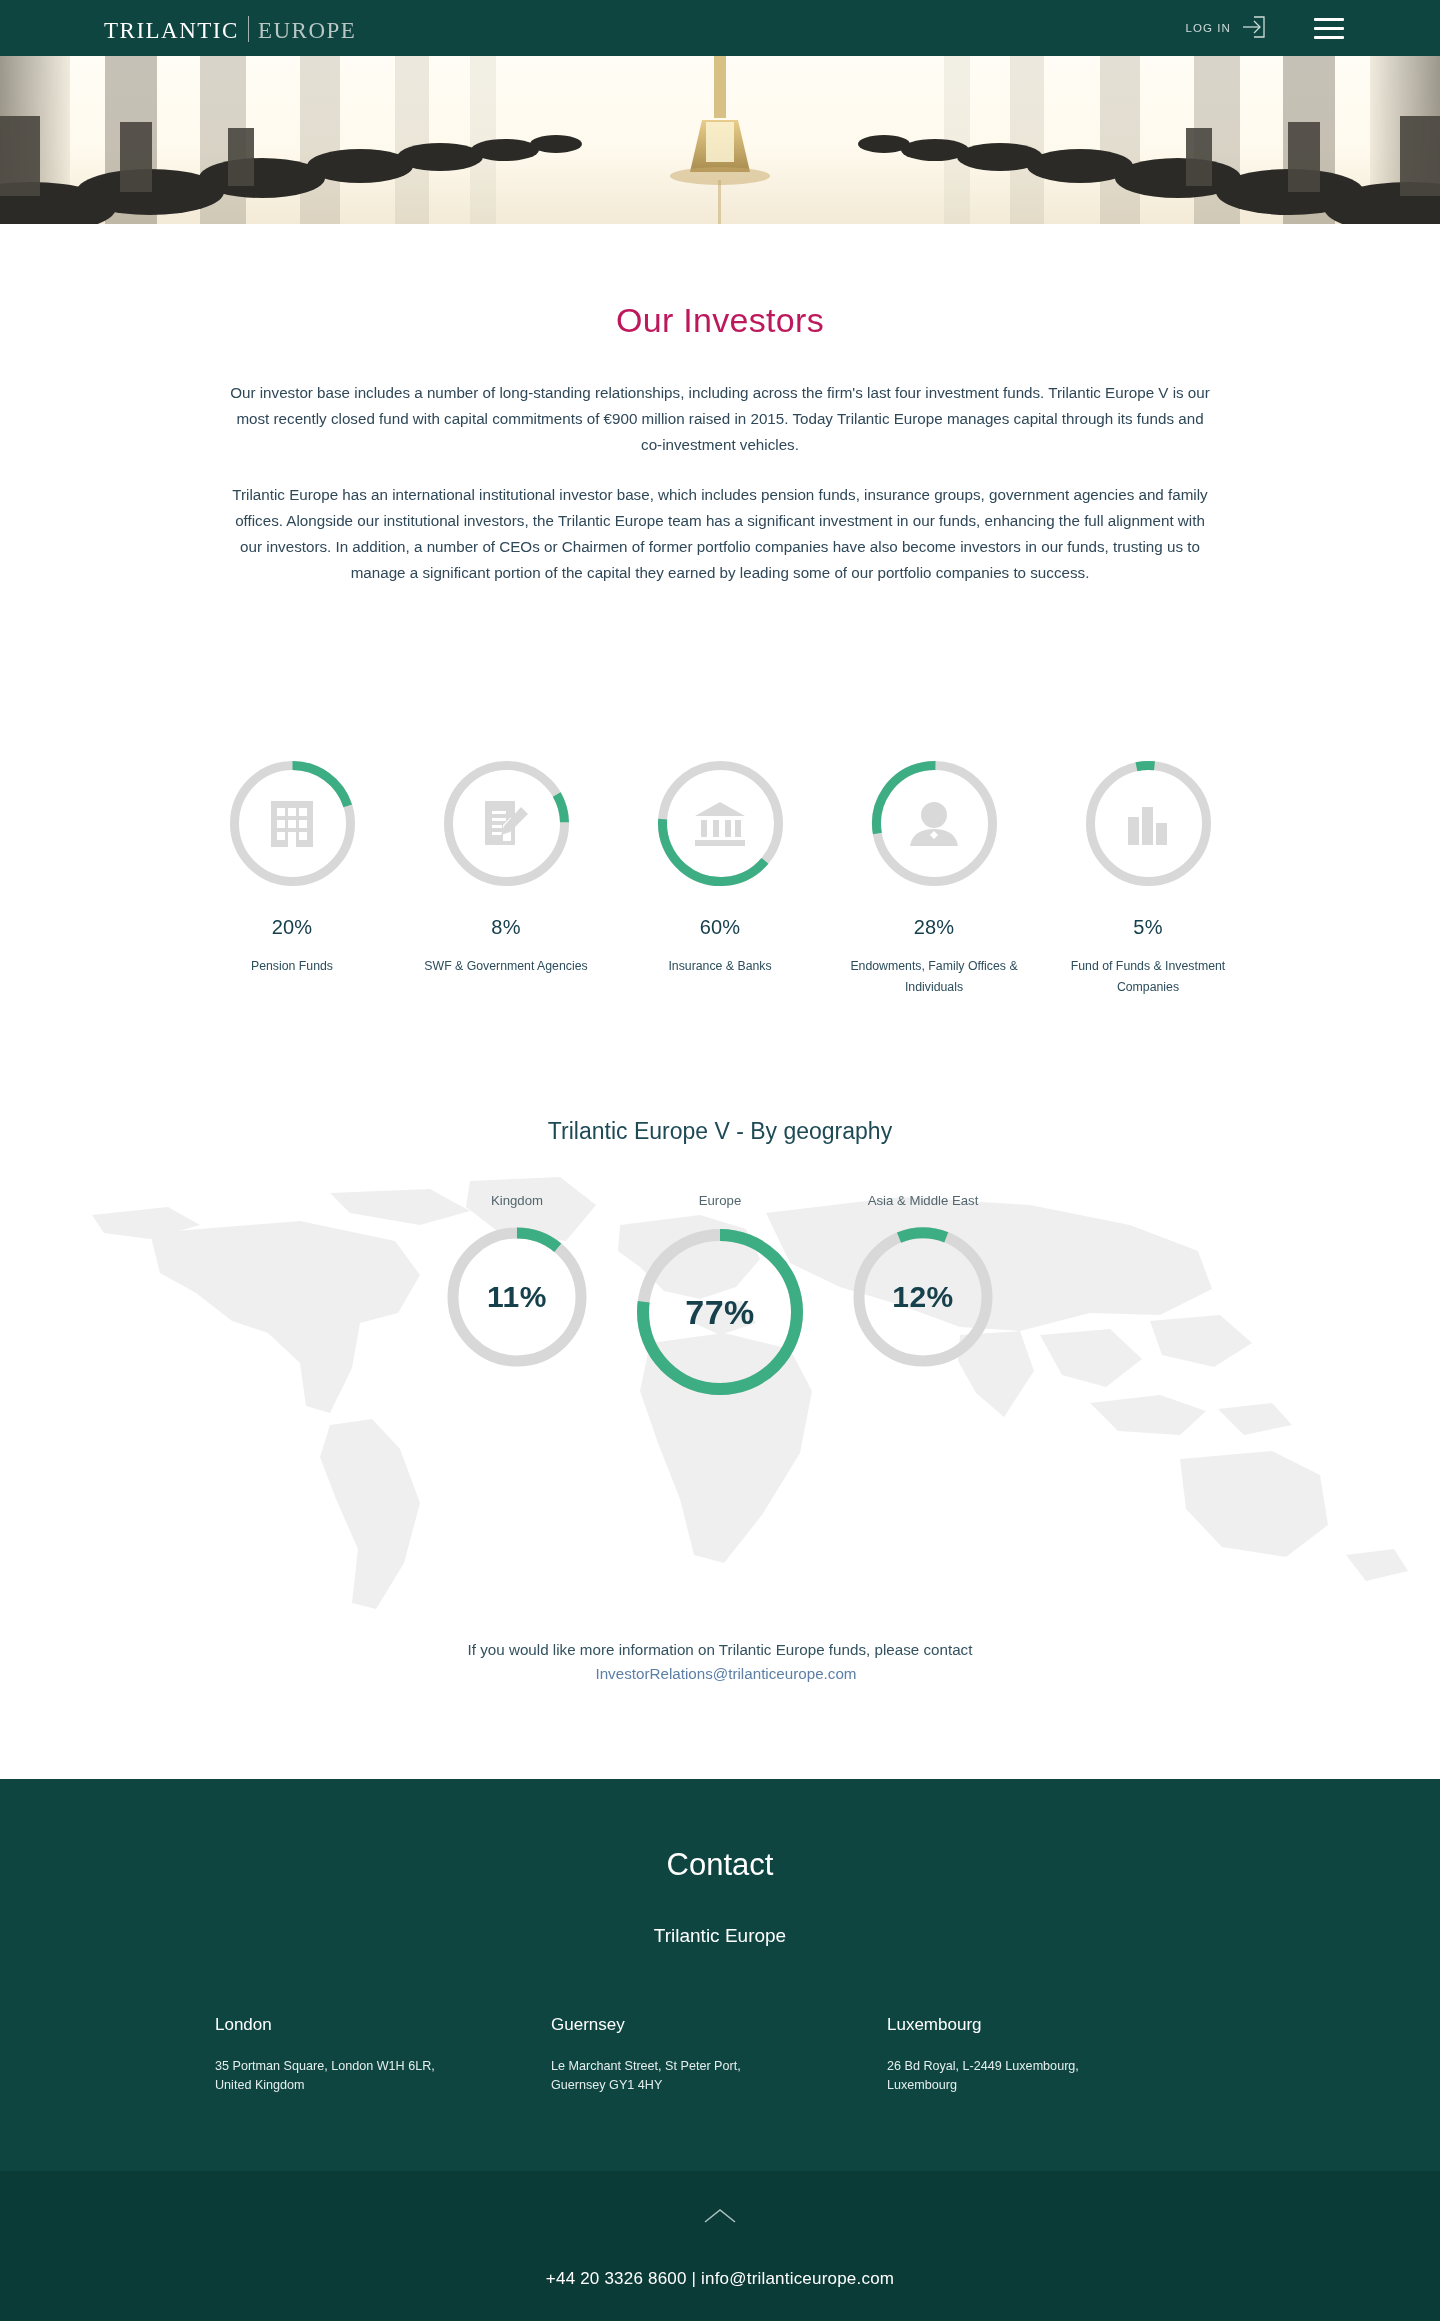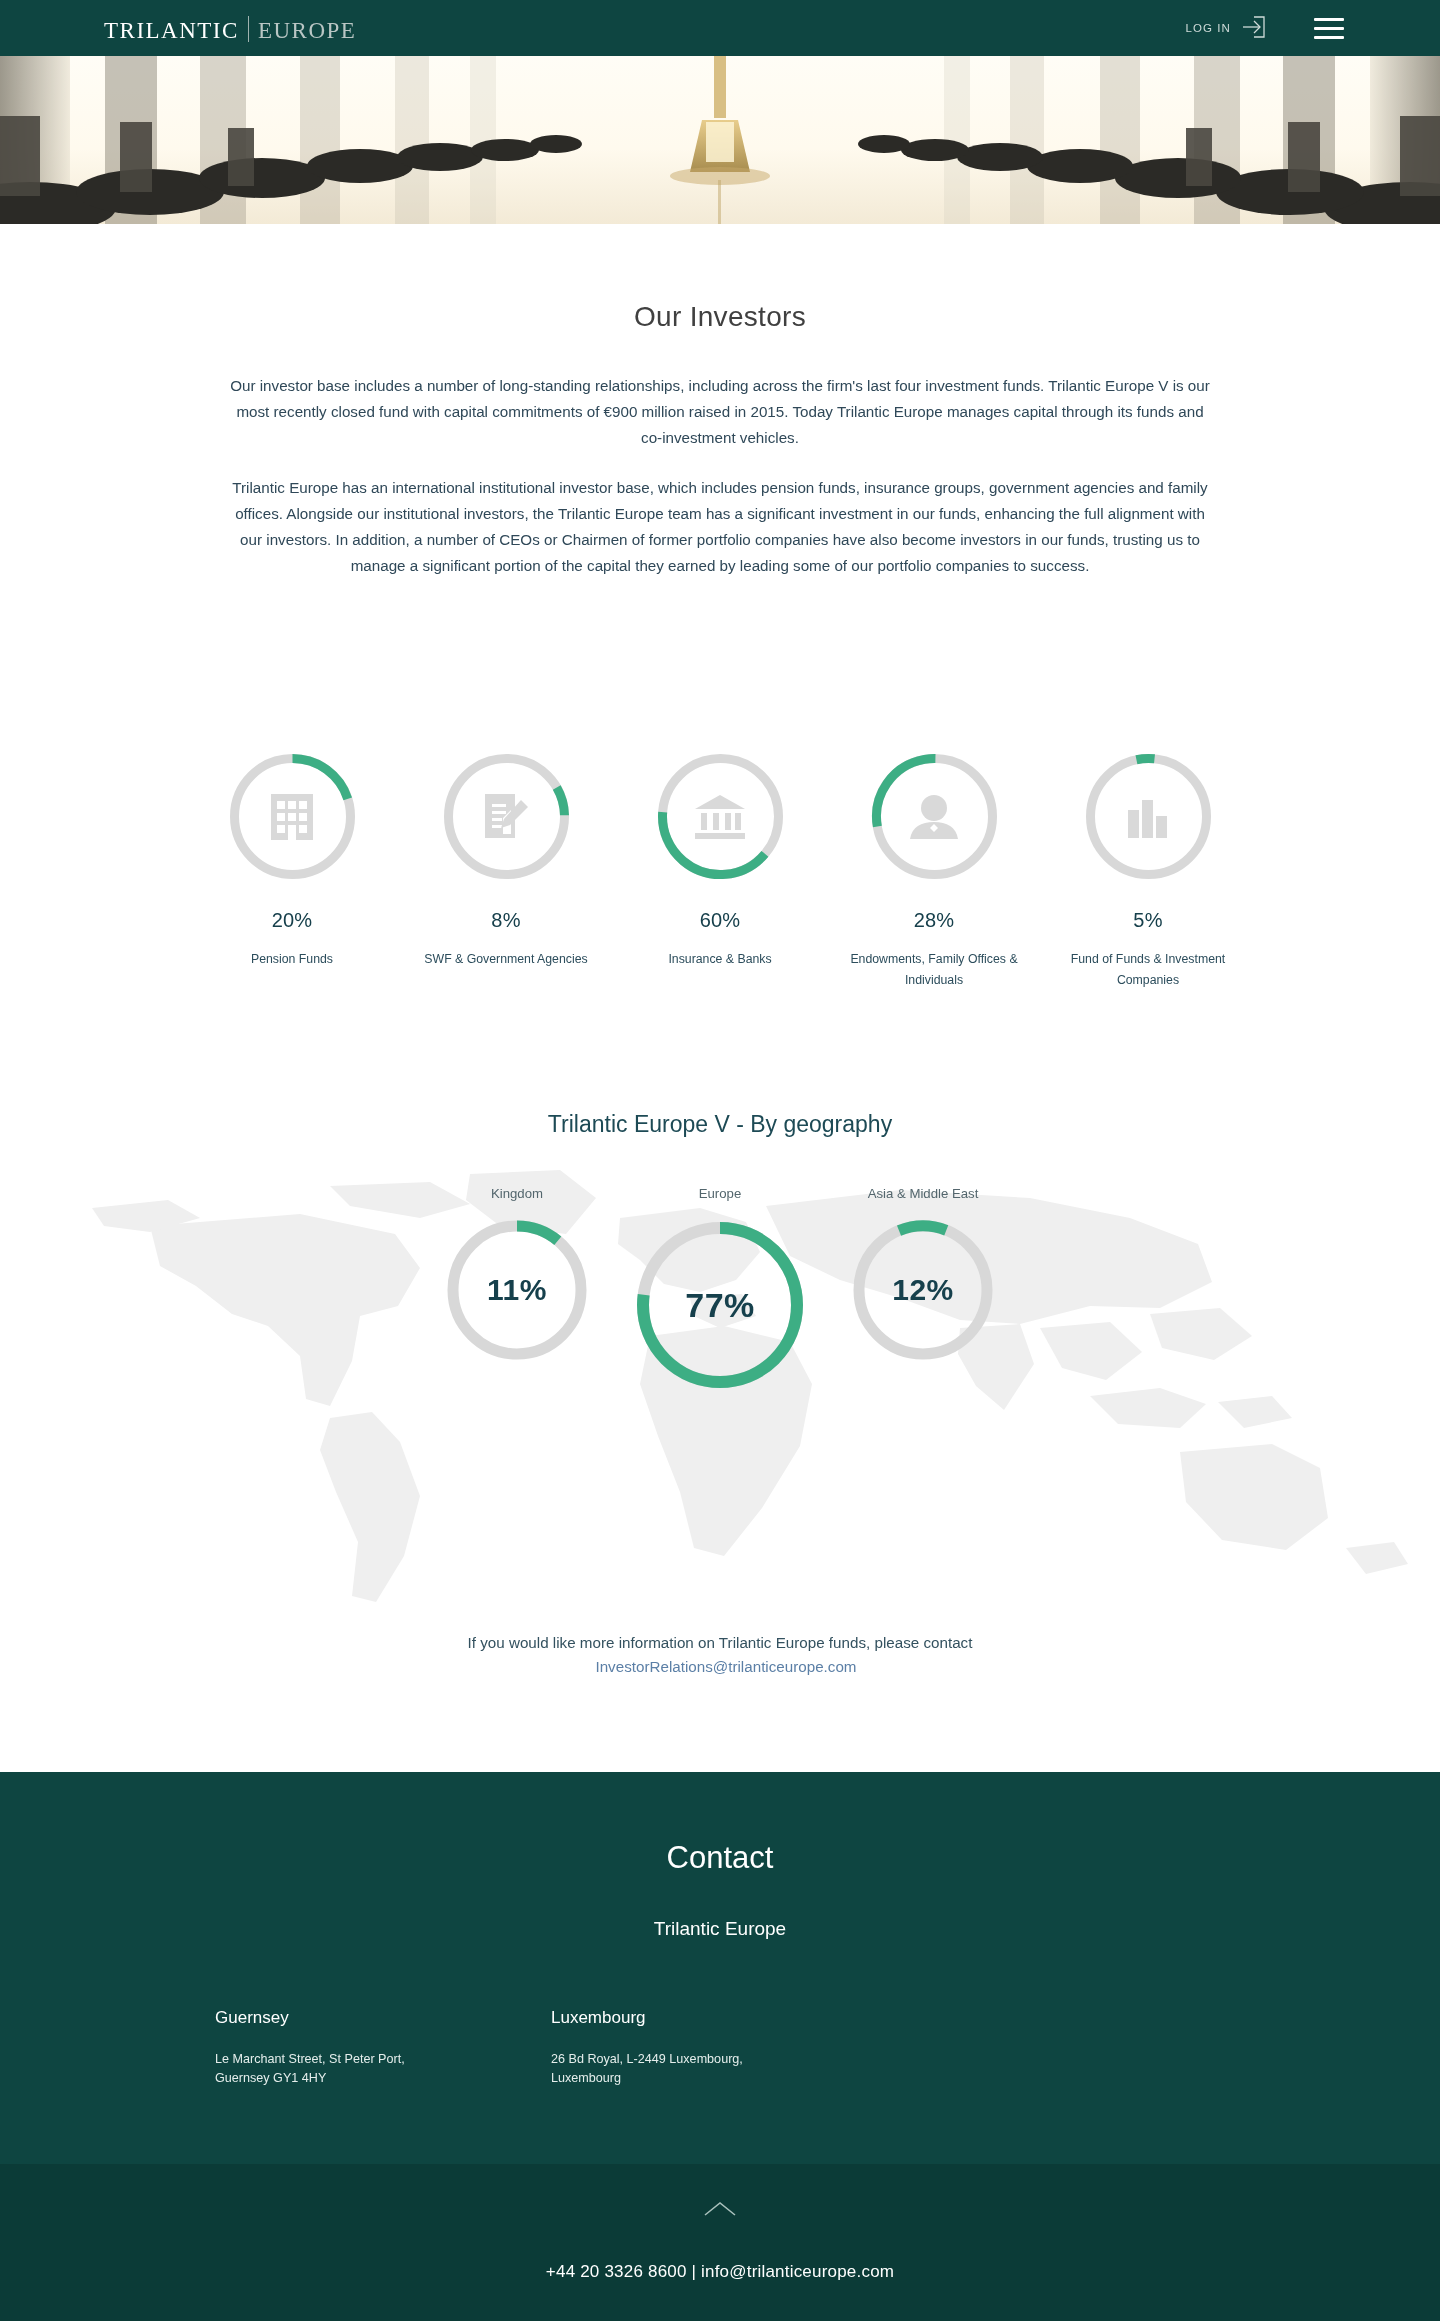--- a/index.html
+++ b/index.html
@@ -74,22 +74,22 @@
     height: 168px;
     overflow: hidden;
     background: #f4efe2;
   }
   .hero svg { display: block; width: 1440px; height: 168px; }
 
   
   .main { width: 1440px; background: #fff; padding-bottom: 36px; }
   .page-title {
     text-align: center;
-    color: #404040;
-    font-size: 28px;
+    color: #be185d;
+    font-size: 34px;
     font-weight: 400;
     letter-spacing: 0.3px;
     padding-top: 77px;
   }
   .intro { width: 990px; margin: 0 auto; padding-top: 40px; }
   .intro p {
     text-align: center;
     color: #2f4858;
     font-size: 15.2px;
     line-height: 26px;
@@ -565,20 +565,25 @@
   </section>
 
 </main>
 
 <footer class="footer-main">
   <h2 class="footer-title">Contact</h2>
   <div class="footer-sub">Trilantic Europe</div>
 
   <div class="offices">
     <div class="office">
+      <div class="office-city">London</div>
+      <div class="office-addr" style="white-space:pre-line">35 Portman Square, London W1H 6LR,
+United Kingdom</div>
+    </div>
+    <div class="office">
       <div class="office-city">Guernsey</div>
       <div class="office-addr" style="white-space:pre-line">Le Marchant Street, St Peter Port,
 Guernsey GY1 4HY</div>
     </div>
     <div class="office">
       <div class="office-city">Luxembourg</div>
       <div class="office-addr" style="white-space:pre-line">26 Bd Royal, L-2449 Luxembourg,
 Luxembourg</div>
     </div>
   </div>

